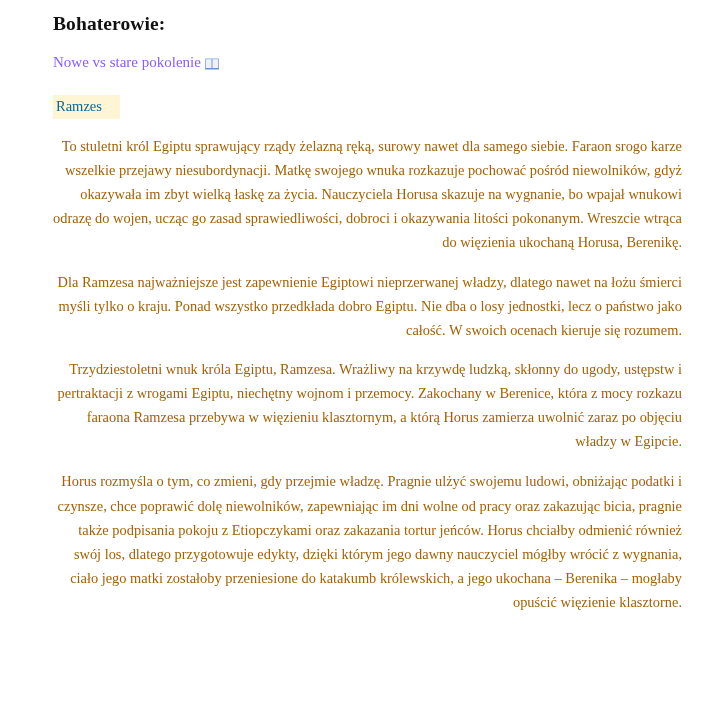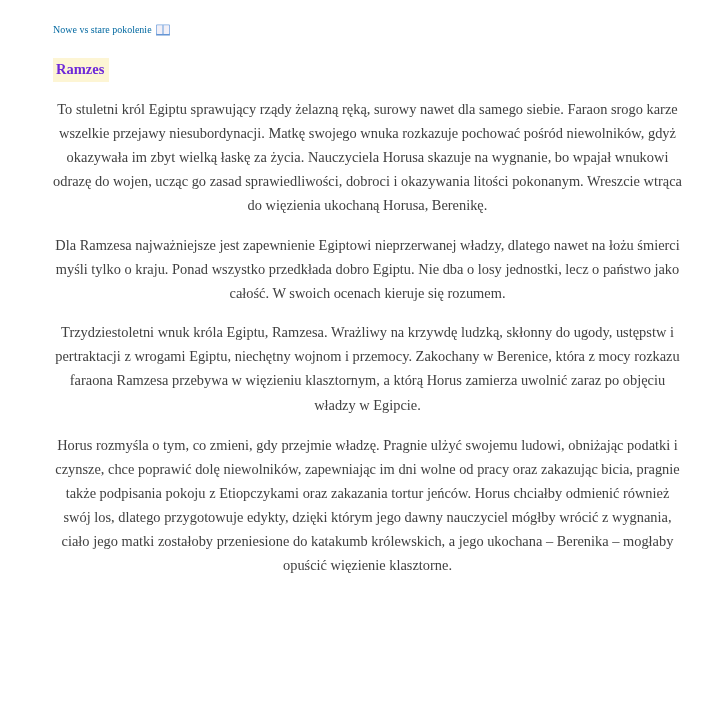--- a/index.html
+++ b/index.html
@@ -24,64 +24,64 @@
     font-family: "Liberation Serif", "DejaVu Serif", serif;
     font-weight: bold;
     font-size: 19.5px;
     line-height: 1.25;
     margin: 0 0 0 0;
     padding: 6px 0 0 0;
     color: #111111;
     letter-spacing: 0.1px;
   }
   .subtitle {
-    font-size: 10px;
+    font-size: 15px;
     line-height: 1.3;
     margin: 17px 0 0 0;
-    color: #0369a1;
+    color: #8b5cf6;
   }
   .book-icon {
     display: inline-block;
     vertical-align: -3px;
     margin-left: 4px;
   }
   .section-head {
     display: inline-block;
     font-size: 14.5px;
     line-height: 1.45;
     margin: 0;
-    padding: 1px 5px 2px 3px;
+    padding: 1px 18px 2px 3px;
     background: #fdf5d4;
-    color: #6d28d9;
-    font-weight: bold;
+    color: #0369a1;
   }
   .head-wrap {
     margin: 19px 0 0 0;
     line-height: 1;
   }
   .head-wrap.horus {
     margin-top: 22px;
   }
   p.body {
     font-size: 14.4px;
     line-height: 1.67;
     margin: 16px 0 0 0;
-    color: #404040;
-    text-align: center;
+    color: #a16207;
+    text-align: right;
     max-width: 631px;
   }
   p.body.first {
     margin-top: 15px;
   }
 </style>
 </head>
 <body>
 
 <div class="page">
 
+  <h1 class="doc-title">Bohaterowie:</h1>
 
   <p class="subtitle"><span>Nowe vs stare pokolenie</span><span class="book-icon"><svg width="14" height="13" viewBox="0 0 14 13" xmlns="http://www.w3.org/2000/svg">
           <rect x="0" y="1.5" width="14" height="10.5" rx="1" fill="#7aa7e0"></rect>
           <rect x="0.8" y="2.3" width="5.7" height="8.6" rx="0.6" fill="#f2f0f7"></rect>
           <rect x="7.5" y="2.3" width="5.7" height="8.6" rx="0.6" fill="#f2f0f7"></rect>
           <rect x="6.3" y="2" width="1.4" height="9.2" fill="#a9c3e8"></rect>
           <rect x="0" y="11.3" width="14" height="1.3" rx="0.5" fill="#5f90d0"></rect>
         </svg></span></p>
 
   <div class="head-wrap">

